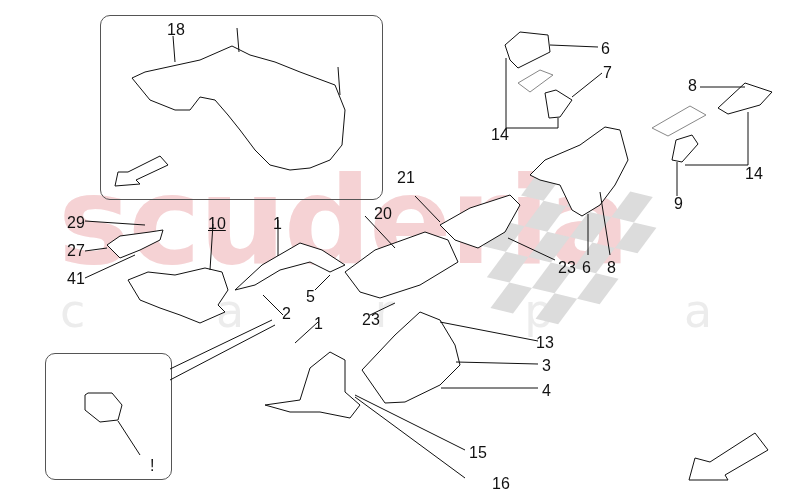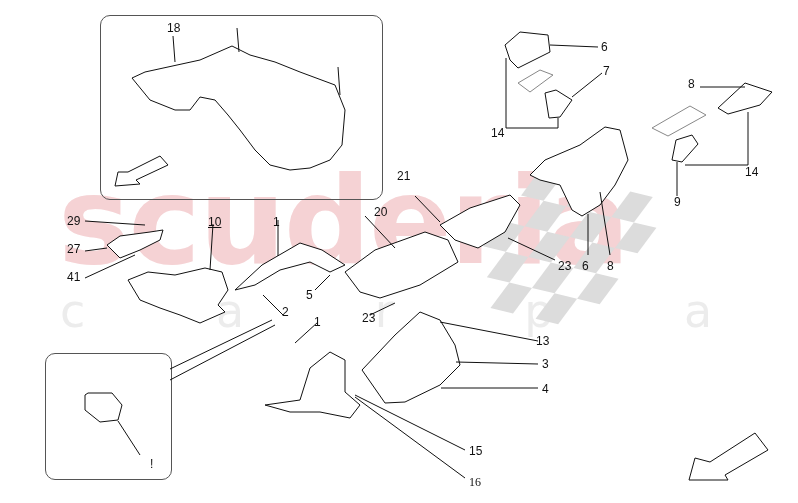--- a/index.html
+++ b/index.html
@@ -1,21 +1,21 @@
 <!DOCTYPE html>
 <html><head>
 <meta charset="utf-8">
 <style>
   html, body { margin:0; padding:0; background:#ffffff; }
   body { width:798px; height:503px; position:relative; overflow:hidden; font-family:"Liberation Sans", sans-serif; }
   #canvas { position:absolute; left:0; top:0; width:798px; height:503px; }
   .wm { position:absolute; font-family:"DejaVu Sans", sans-serif; font-weight:bold; color:#f5d2d4; line-height:1; white-space:nowrap; }
   .wm-main { left:58px; top:160px; font-size:122px; letter-spacing:-2px; }
   .wm-sub { left:60px; top:288px; font-size:46px; color:#ececec; letter-spacing:58px; font-weight:normal; }
-  .callout { position:absolute; font-size:12px; color:#111; line-height:1; }
+  .callout { position:absolute; font-size:16px; color:#111; line-height:1; }
   .inset { position:absolute; border:1px solid #555; border-radius:10px; background:transparent; }
   svg { position:absolute; left:0; top:0; }
 </style>
 </head>
 <body>
 
 <div id="canvas">
 
   <div class="wm wm-main">scuderia</div>
   <div class="wm wm-sub">c a r p a r t s</div>
@@ -133,15 +133,15 @@
   <span class="callout" style="left:208px;top:216px;text-decoration:underline;">10</span>
   <span class="callout" style="left:273px;top:216px;">1</span>
   <span class="callout" style="left:306px;top:289px;">5</span>
   <span class="callout" style="left:282px;top:306px;">2</span>
   <span class="callout" style="left:362px;top:312px;">23</span>
   <span class="callout" style="left:314px;top:316px;">1</span>
   <span class="callout" style="left:536px;top:335px;">13</span>
   <span class="callout" style="left:542px;top:358px;">3</span>
   <span class="callout" style="left:542px;top:383px;">4</span>
   <span class="callout" style="left:469px;top:445px;">15</span>
-  <span class="callout" style="left:469px;top:476px;font-family:Liberation Serif, serif;">16</span>
+  <span class="callout" style="left:492px;top:476px;">16</span>
   <span class="callout" style="left:150px;top:458px;">!</span>
 </div>
 
 </body></html>

